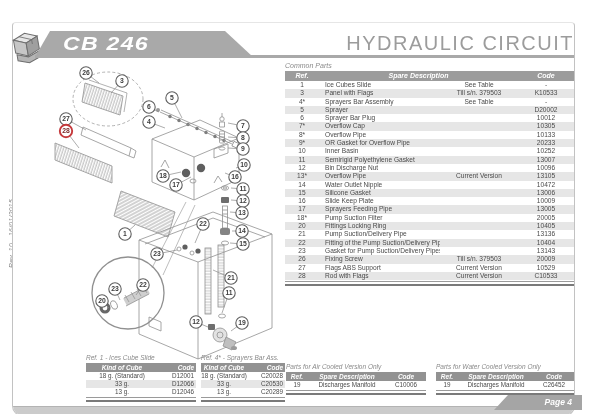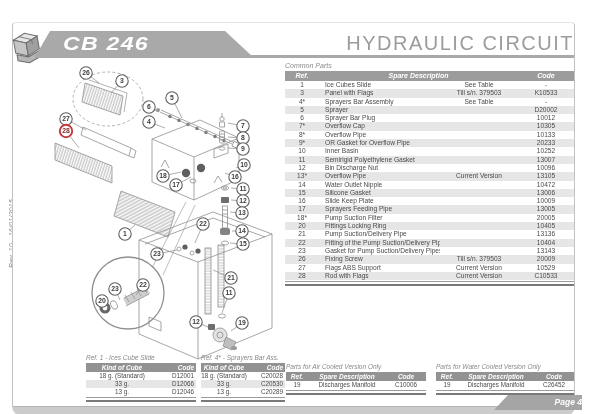--- a/index.html
+++ b/index.html
@@ -7,21 +7,21 @@
   .page{position:absolute;inset:0;background:#fff;}
 
   
   .card{position:absolute;left:12px;top:2px;width:561px;height:392px;background:#fff;
         border:1px solid #c2c2c2;border-top-color:#e6e6e6;border-radius:4px 4px 10px 10px;margin-top:20px;}
   .footer-bar{position:absolute;left:0;right:0;bottom:0;height:8px;background:#cbcbcb;
         border-top:1px solid #b3b3b3;border-radius:0 0 9px 9px;}
   .badge{position:absolute;left:494px;top:395px;width:88px;height:15px;background:#a5a5a5;
         clip-path:polygon(14px 0,100% 0,100% 100%,0 100%);
         color:#fff;font-size:8.5px;font-weight:bold;font-style:italic;text-align:right;
-        line-height:15px;box-sizing:border-box;}
+        line-height:15px;padding-right:10px;box-sizing:border-box;}
 
   
   .rev{position:absolute;left:8px;top:268px;transform:rotate(-90deg);transform-origin:0 0;
        font-size:6.8px;font-style:italic;color:#8a8a8a;white-space:nowrap;letter-spacing:.3px;}
   .rev-line{position:absolute;left:17px;top:274px;width:1px;height:56px;background:#9a9a9a;}
 
   
   .logo{position:absolute;left:-3px;top:6px;}
   .banner{position:absolute;left:22px;top:8px;width:218px;height:26px;background:#a9a9a9;
         clip-path:polygon(15px 0,190px 0,218px 100%,0 100%);}

